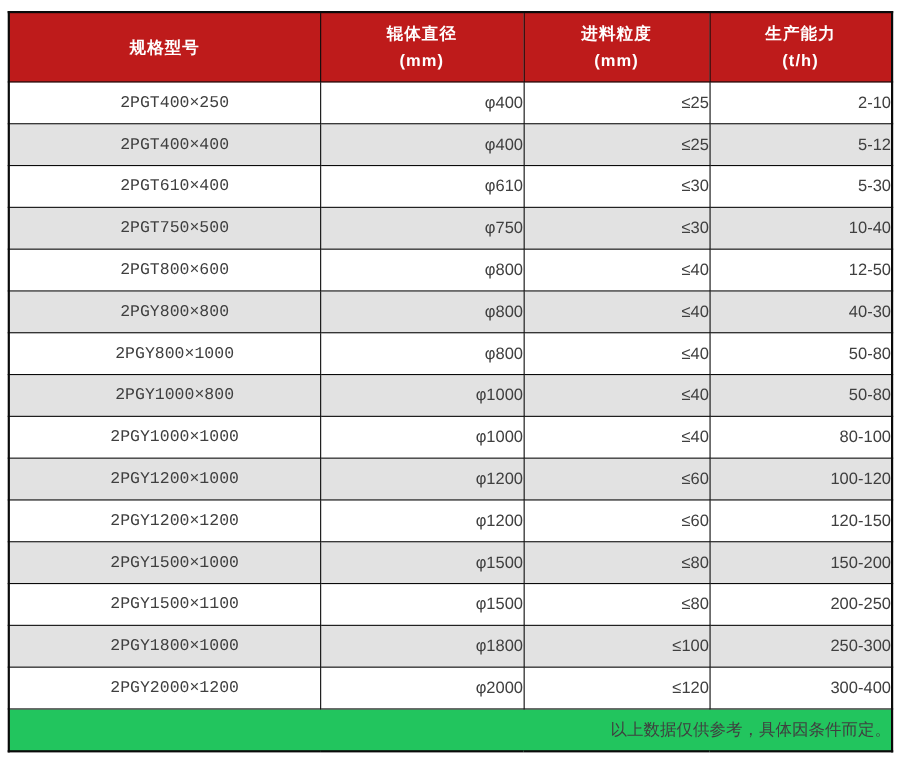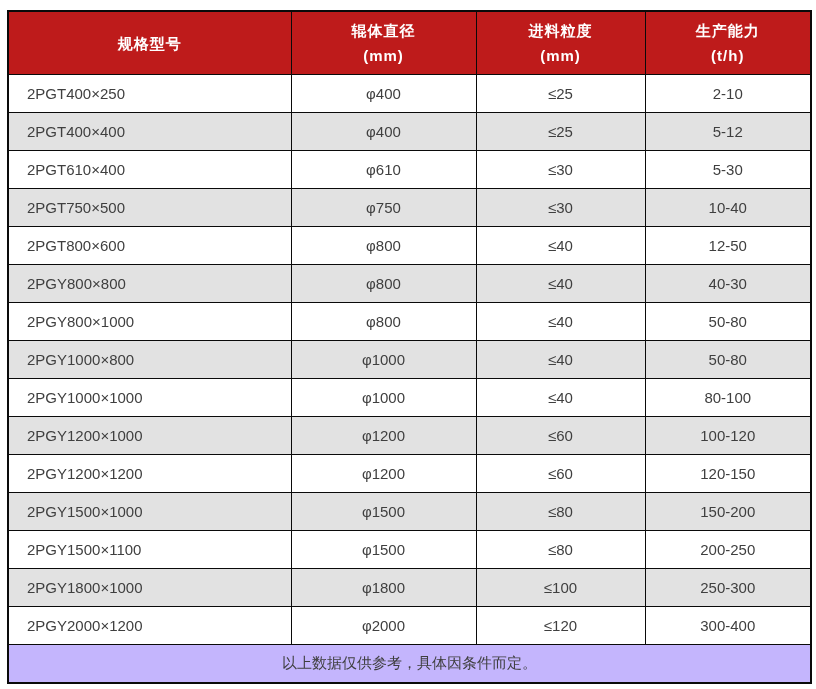--- a/index.html
+++ b/index.html
@@ -40,33 +40,34 @@
   table.spec-table td {
     border: 1px solid #0a0a0a;
     font-size: 15px;
     color: #3f3f3f;
     height: 37px;
     padding: 0;
     vertical-align: middle;
     background: #ffffff;
   }
   table.spec-table tbody td.model {
-    text-align: left;
+    text-align: center;
     padding-left: 18px;
+    font-family: Liberation Mono, monospace;
   }
   table.spec-table td.center {
-    text-align: center;
+    text-align: right;
   }
   table.spec-table tbody tr:nth-child(even) td {
     background: #e2e2e2;
   }
   table.spec-table tfoot td {
     text-align: center;
     height: 37px;
-    background: #c4b5fd;
+    background: #22c55e;
   }
 </style>
 </head>
 <body>
 
 <div class="page">
   <table class="spec-table">
     <colgroup>
       <col style="width:283px">
       <col style="width:185px">

